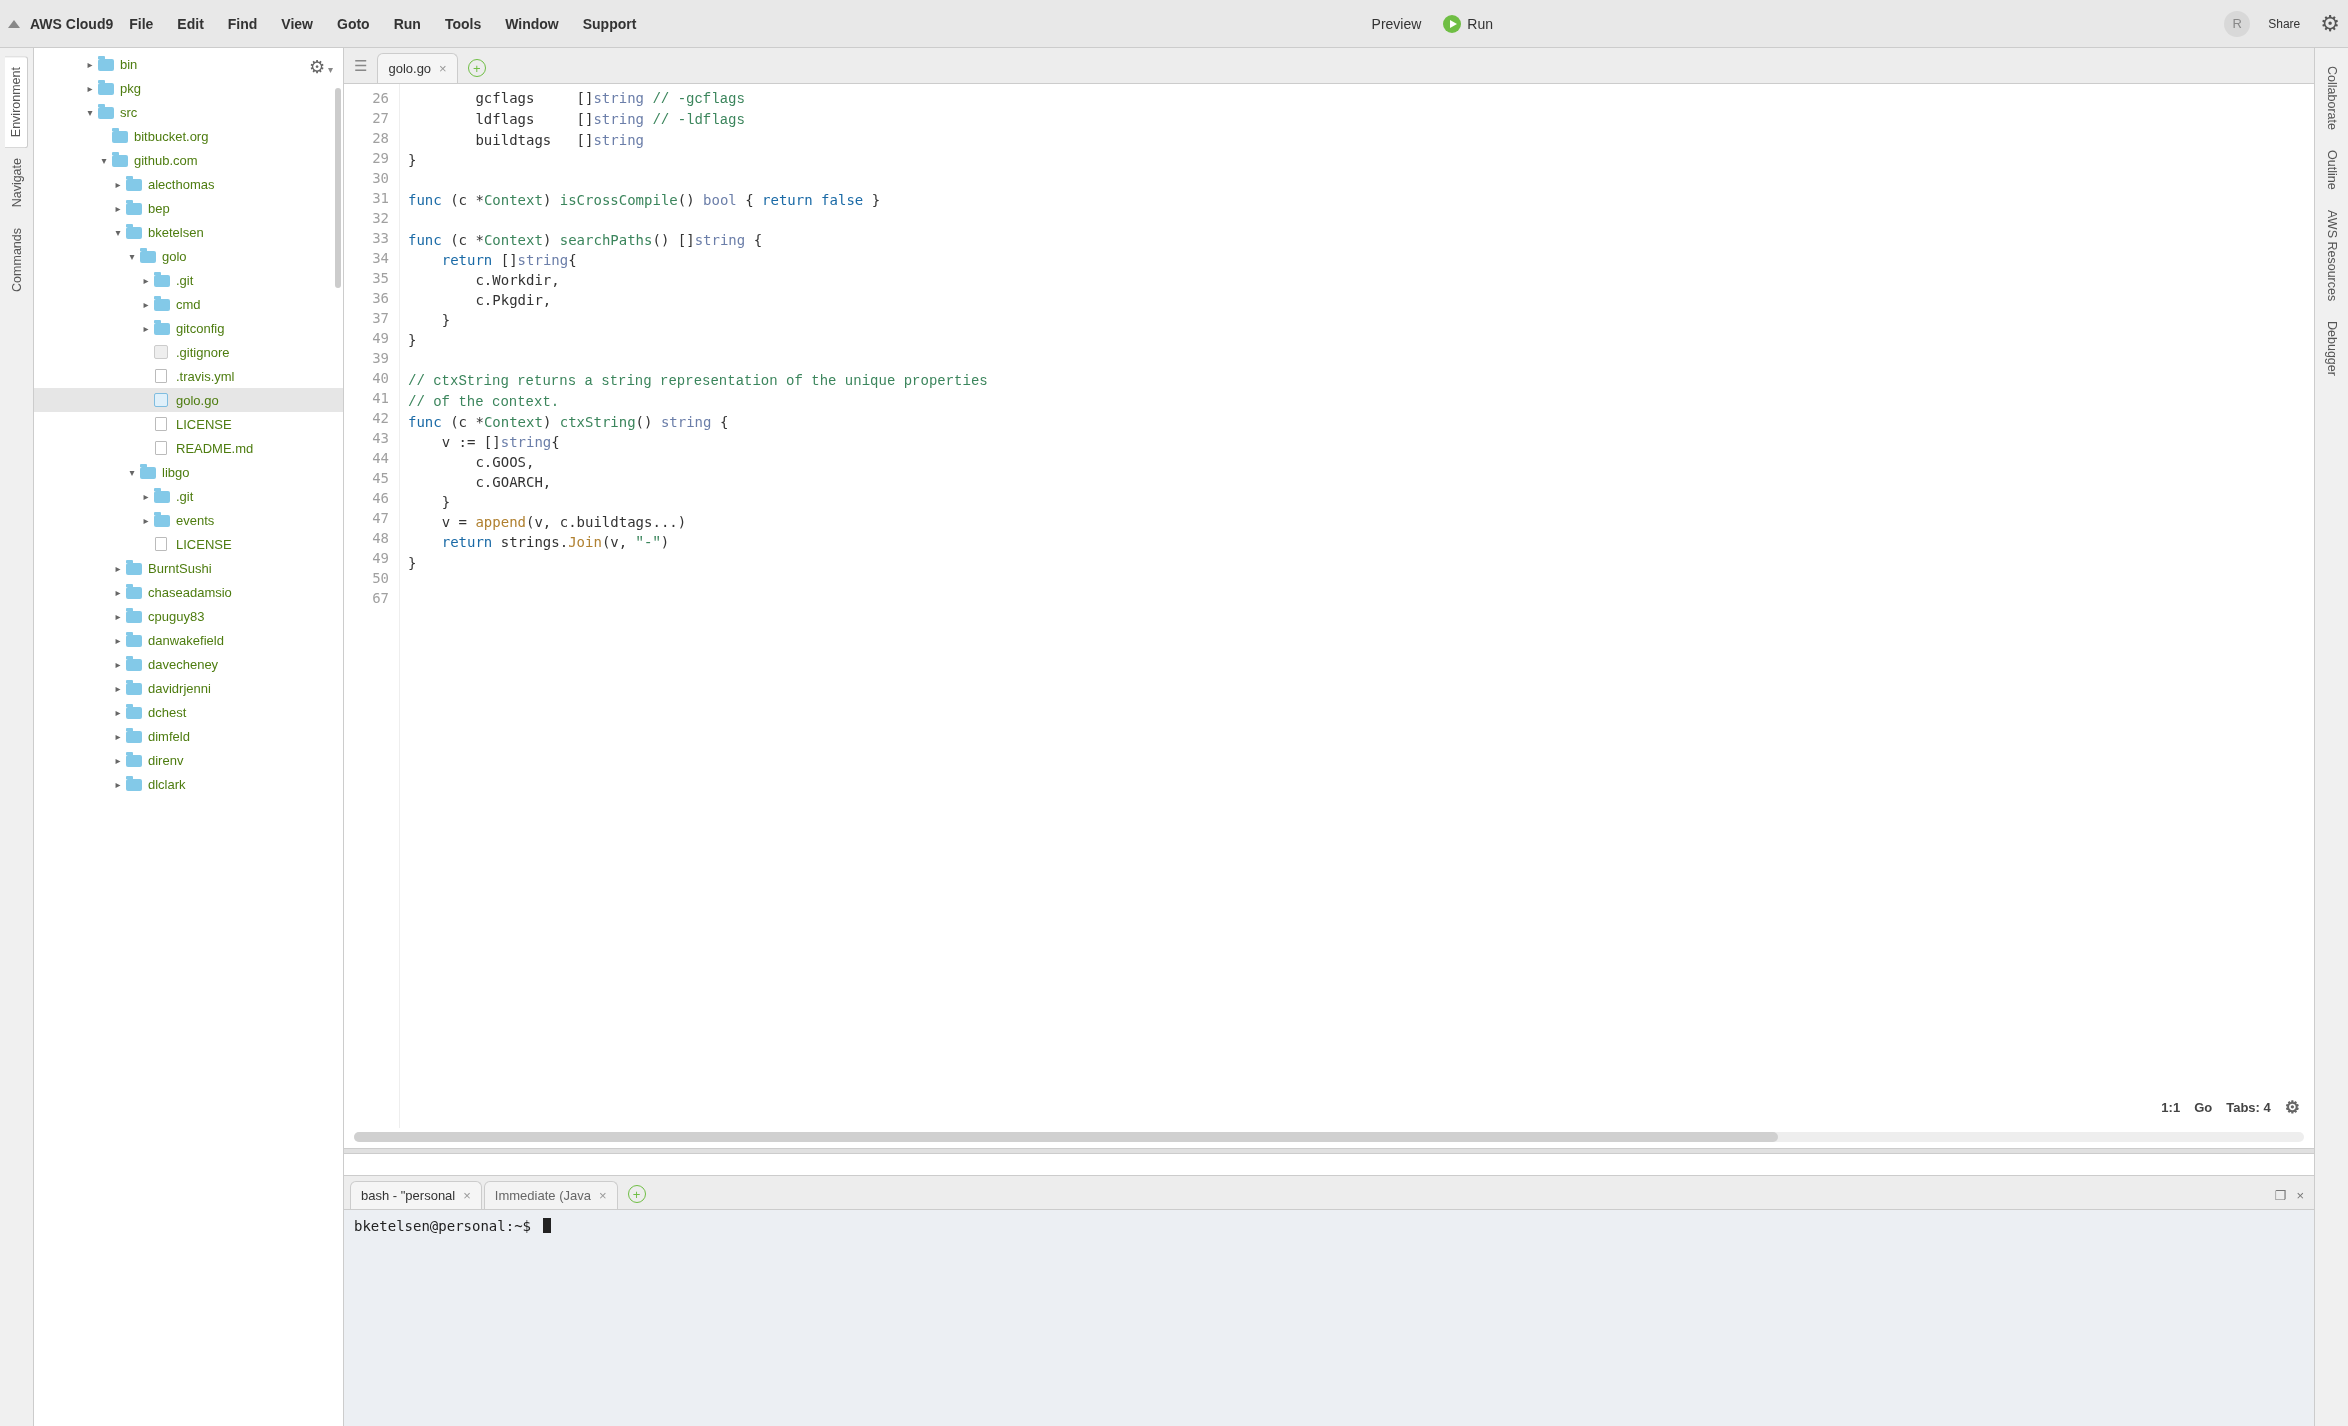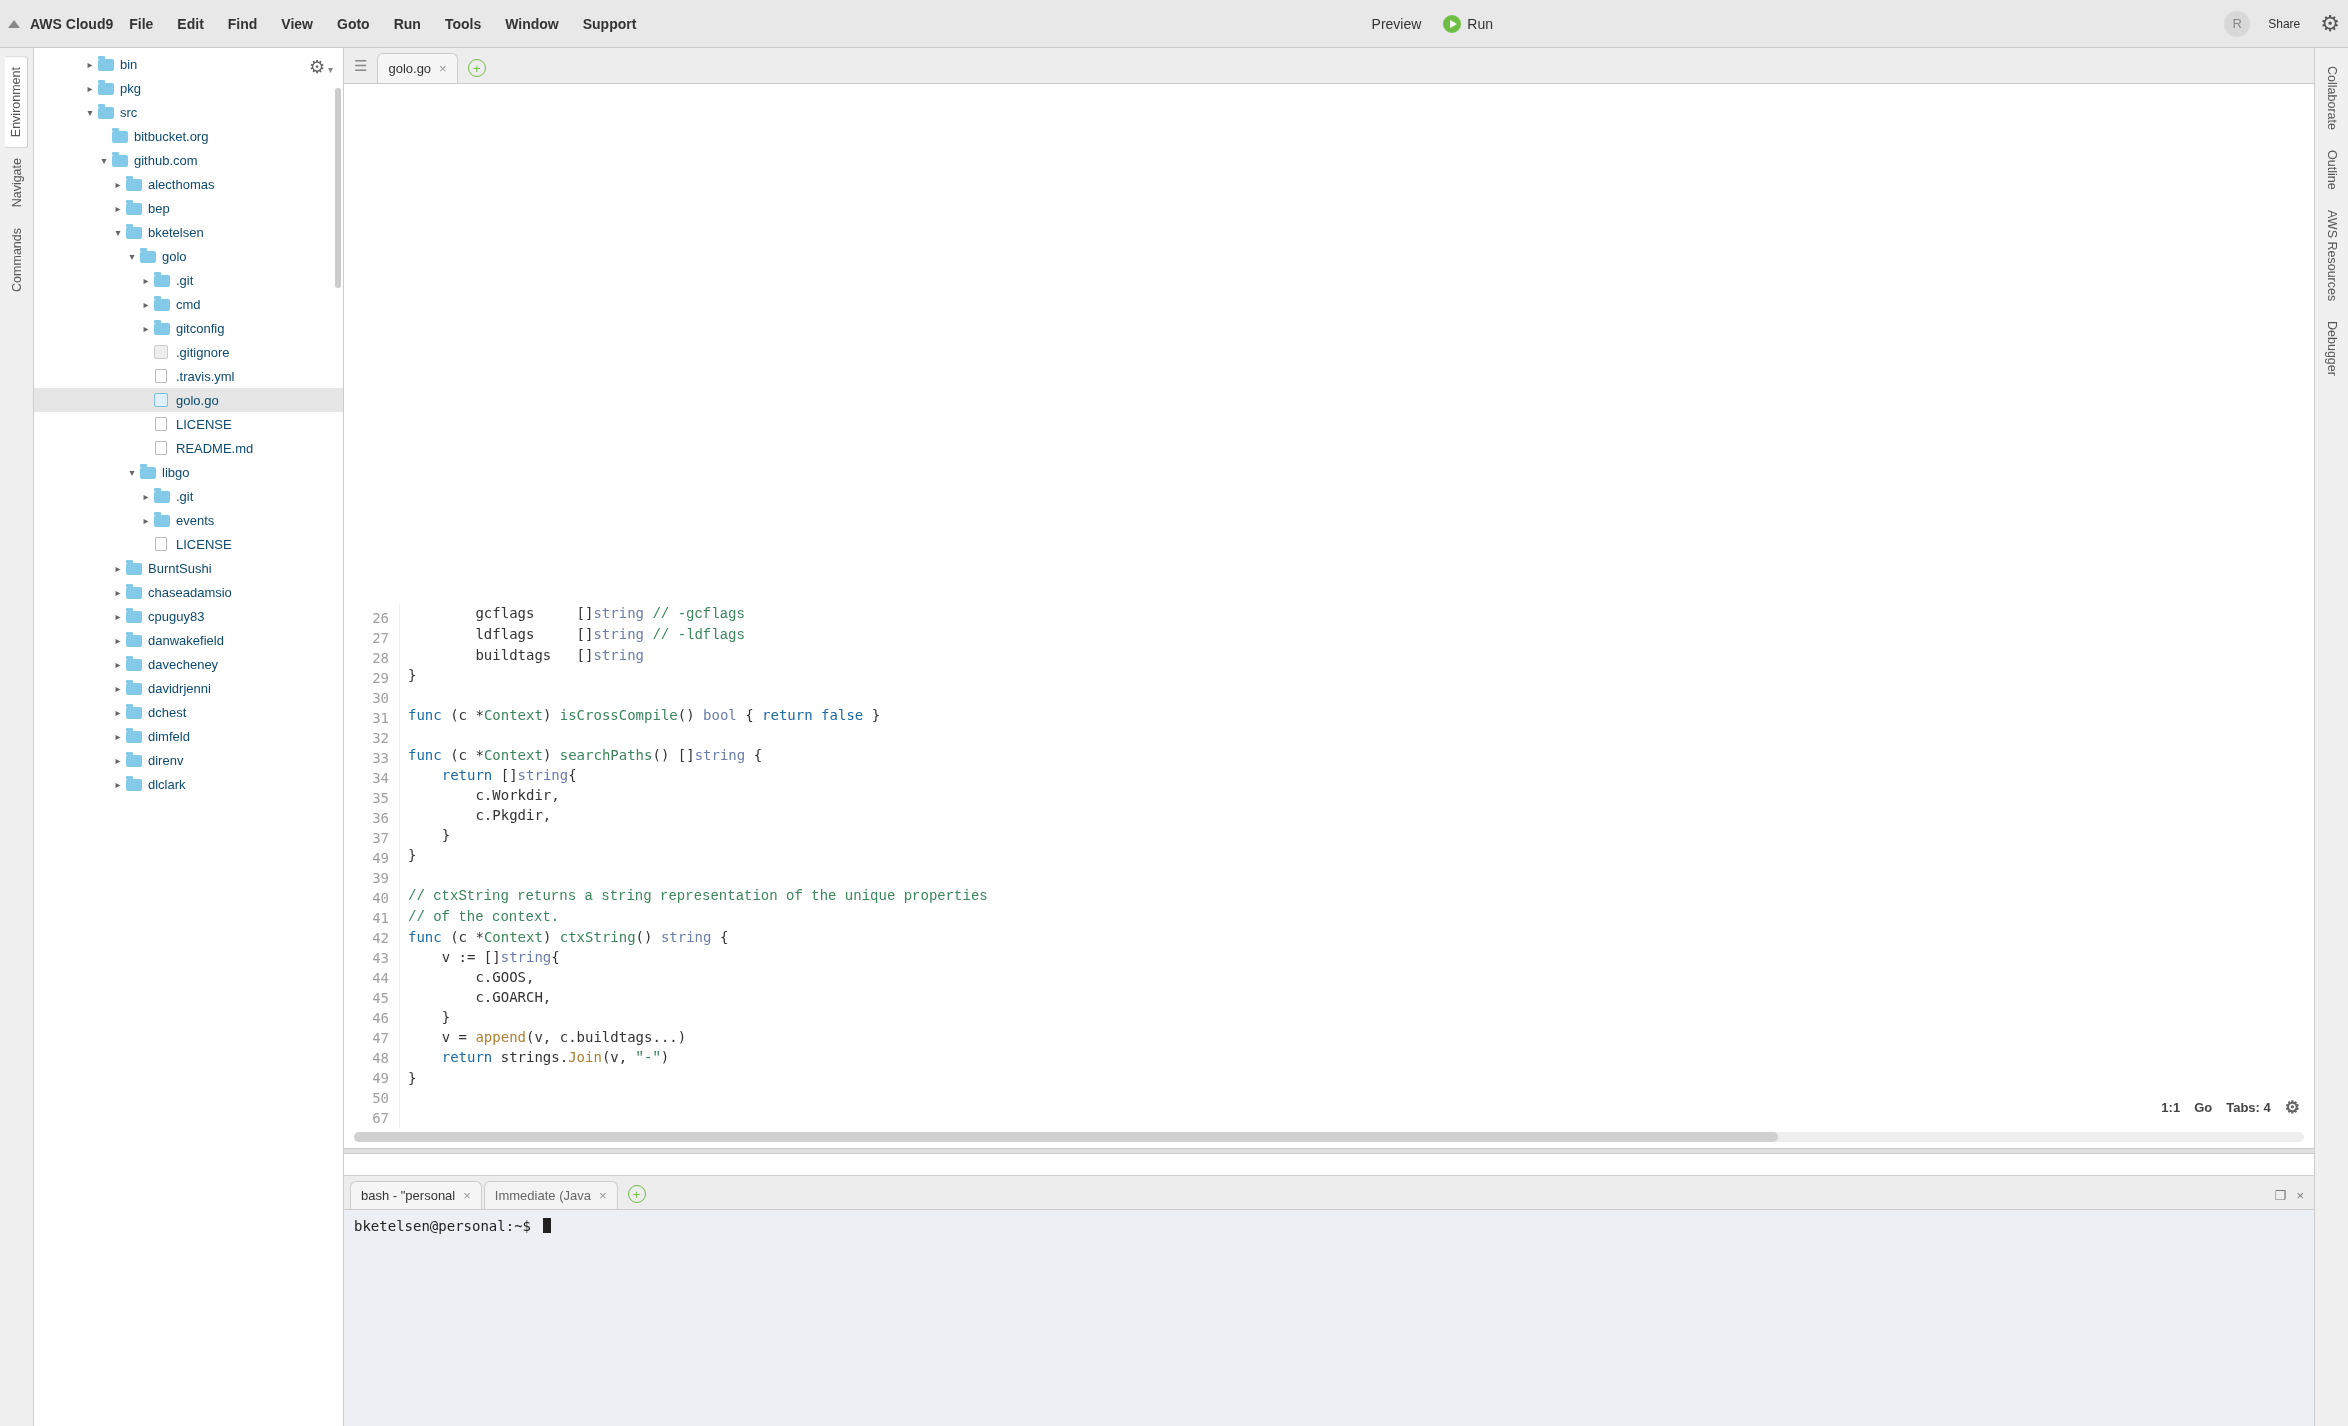--- a/index.html
+++ b/index.html
@@ -100,21 +100,21 @@
   }
   .folder-ic{
     background:var(--folder);border-radius:2px;height:12px;margin-top:2px;position:relative;
   }
   .folder-ic::before{content:"";position:absolute;top:-3px;left:0;width:7px;height:3px;background:var(--folder);border-radius:1px 1px 0 0;}
   .file-ic{
     width:12px;height:14px;background:#fff;border:1px solid #bbb;border-radius:1px;margin-left:1px;
   }
   .gofile{width:14px;height:14px;border-radius:2px;background:#e0f0fa;border:1px solid #7fbde0;}
   .gitig{width:14px;height:14px;border-radius:2px;background:#eee;border:1px solid #ccc;}
-  .label{font-size:13px;color:#0c4a6e;}
+  .label{font-size:13px;color:#4d7c0f;}
 
   
   .main{
     flex:1;display:flex;flex-direction:column;overflow:hidden;background:#fff;
   }
   .tabbar{
     display:flex;align-items:flex-end;height:36px;background:var(--tab-bg);border-bottom:1px solid var(--border);
     padding-left:6px;gap:2px;
   }
   .tabbar .stackicon{color:#888;font-size:15px;margin:0 8px 8px 4px;}
@@ -129,21 +129,21 @@
     color:var(--run);display:flex;align-items:center;justify-content:center;font-size:13px;margin:0 0 6px 8px;cursor:pointer;
   }
   .tabbar.sub{height:34px;}
   .tabbar.sub .tab{height:28px;}
   .tabbar.sub .tab.inactive{background:#f3f3f3;color:#666;}
   .tabbar .right-ctl{margin-left:auto;display:flex;gap:10px;align-items:center;padding:0 10px 6px 0;color:#777;}
   .right-ctl span{cursor:pointer;}
 
   .editor-shell{flex:1;display:flex;flex-direction:column;overflow:hidden;}
   .editor{
-    flex:1;display:flex;overflow:hidden;position:relative;background:#fff;align-items:flex-end;
+    flex:1;display:flex;overflow:hidden;position:relative;background:#fff;
   }
   .gutter{
     width:56px;background:#fff;color:var(--gutter);
     font-family:"DejaVu Sans Mono","Menlo","Consolas",monospace;font-size:14px;
     text-align:right;padding:4px 10px 0 0;line-height:20px;border-right:1px solid #eee;
   }
   .code{
     flex:1;font-family:"DejaVu Sans Mono","Menlo","Consolas",monospace;font-size:14px;
     line-height:20px;padding:4px 0 0 8px;white-space:pre;color:#333;overflow:auto;
   }

